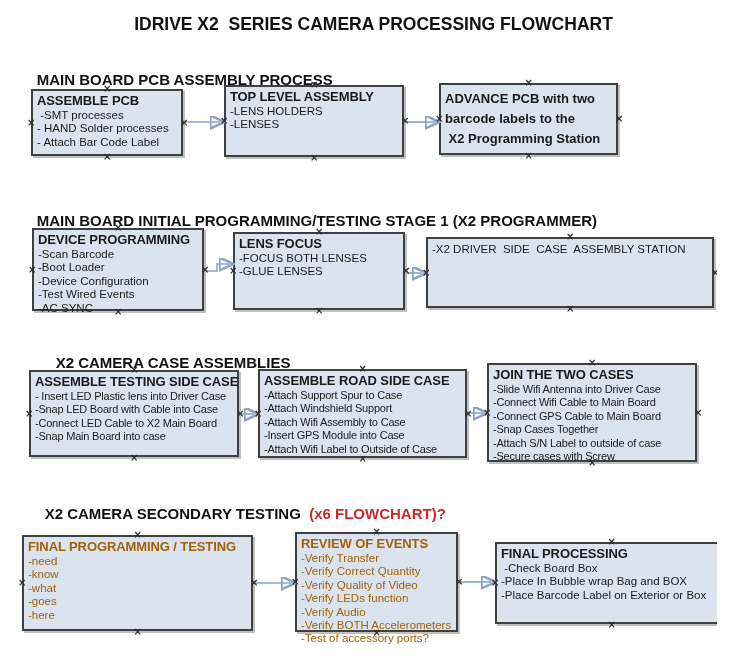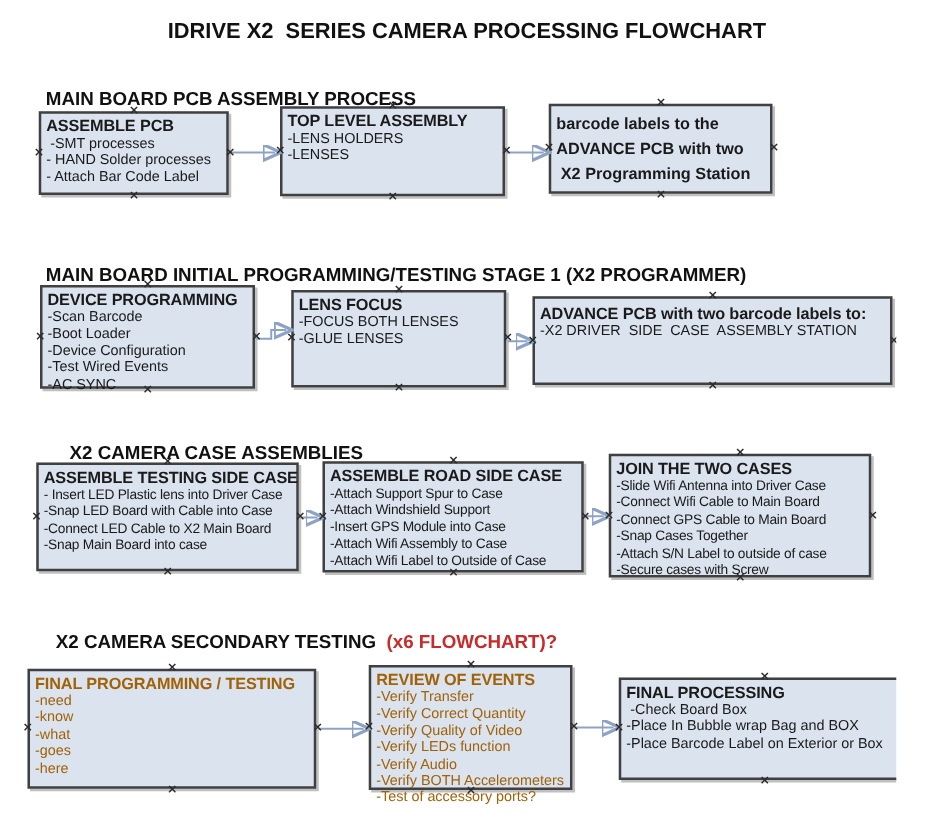--- a/index.html
+++ b/index.html
@@ -79,22 +79,22 @@
   <div class="box" id="box-b">
     <div class="box-title">TOP LEVEL ASSEMBLY</div>
     <div class="box-item">-LENS HOLDERS</div>
     <div class="box-item">-LENSES</div>
   <span class="handle h-t">×</span>
       <span class="handle h-b">×</span>
       <span class="handle h-l">×</span>
       <span class="handle h-r">×</span>
     </div>
   <div class="box bold-items" id="box-c">
+    <div class="box-item">ADVANCE PCB with two</div>
     <div class="box-item">barcode labels to the</div>
-    <div class="box-item">ADVANCE PCB with two</div>
     <div class="box-item"> X2 Programming Station</div>
   <span class="handle h-t">×</span>
       <span class="handle h-b">×</span>
       <span class="handle h-l">×</span>
       <span class="handle h-r">×</span>
     </div>
 
   <div class="box" id="box-d">
     <div class="box-title">DEVICE PROGRAMMING</div>
     <div class="box-item">-Scan Barcode</div>
@@ -110,21 +110,20 @@
   <div class="box" id="box-e">
     <div class="box-title">LENS FOCUS</div>
     <div class="box-item">-FOCUS BOTH LENSES</div>
     <div class="box-item">-GLUE LENSES</div>
   <span class="handle h-t">×</span>
       <span class="handle h-b">×</span>
       <span class="handle h-l">×</span>
       <span class="handle h-r">×</span>
     </div>
   <div class="box" id="box-f">
-    <div class="box-title">ADVANCE PCB with two barcode labels to:</div>
     <div class="box-item">-X2 DRIVER  SIDE  CASE  ASSEMBLY STATION</div>
   <span class="handle h-t">×</span>
       <span class="handle h-b">×</span>
       <span class="handle h-l">×</span>
       <span class="handle h-r">×</span>
     </div>
 
   <div class="box tight" id="box-g">
     <div class="box-title">ASSEMBLE TESTING SIDE CASE</div>
     <div class="box-item">- Insert LED Plastic lens into Driver Case</div>
@@ -133,22 +132,22 @@
     <div class="box-item">-Snap Main Board into case</div>
   <span class="handle h-t">×</span>
       <span class="handle h-b">×</span>
       <span class="handle h-l">×</span>
       <span class="handle h-r">×</span>
     </div>
   <div class="box tight" id="box-h">
     <div class="box-title">ASSEMBLE ROAD SIDE CASE</div>
     <div class="box-item">-Attach Support Spur to Case</div>
     <div class="box-item">-Attach Windshield Support</div>
+    <div class="box-item">-Attach Wifi Assembly to Case</div>
     <div class="box-item">-Insert GPS Module into Case</div>
-    <div class="box-item">-Attach Wifi Assembly to Case</div>
     <div class="box-item">-Attach Wifi Label to Outside of Case</div>
   <span class="handle h-t">×</span>
       <span class="handle h-b">×</span>
       <span class="handle h-l">×</span>
       <span class="handle h-r">×</span>
     </div>
   <div class="box tight" id="box-i">
     <div class="box-title">JOIN THE TWO CASES</div>
     <div class="box-item">-Slide Wifi Antenna into Driver Case</div>
     <div class="box-item">-Connect Wifi Cable to Main Board</div>

